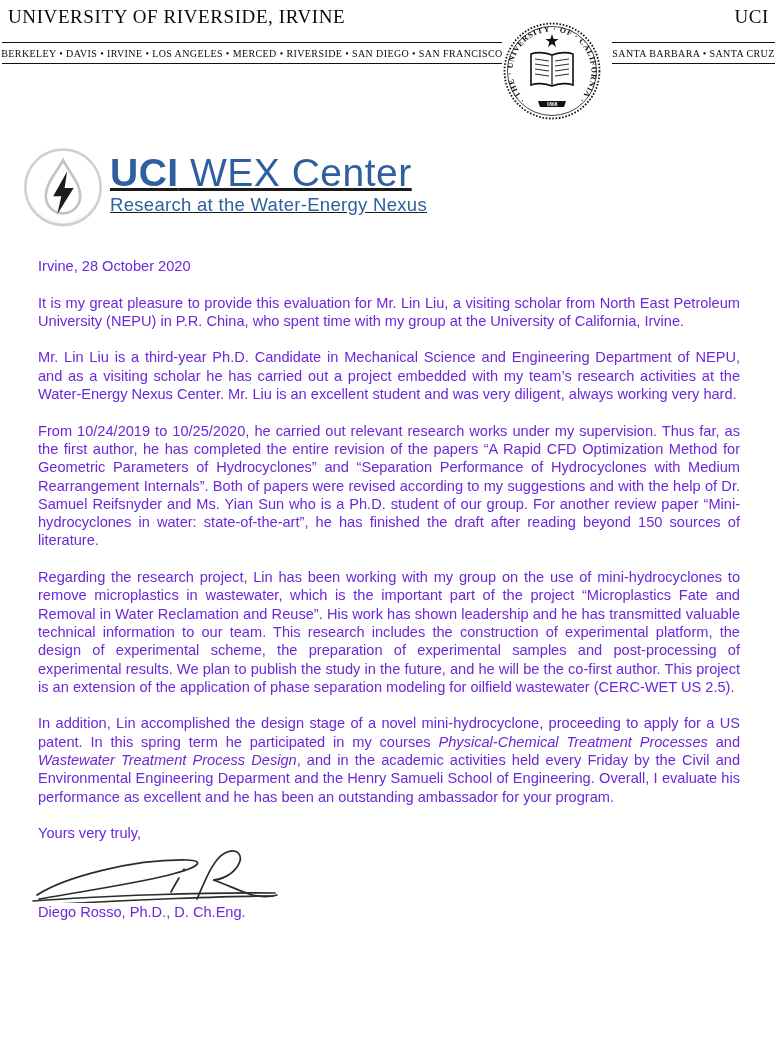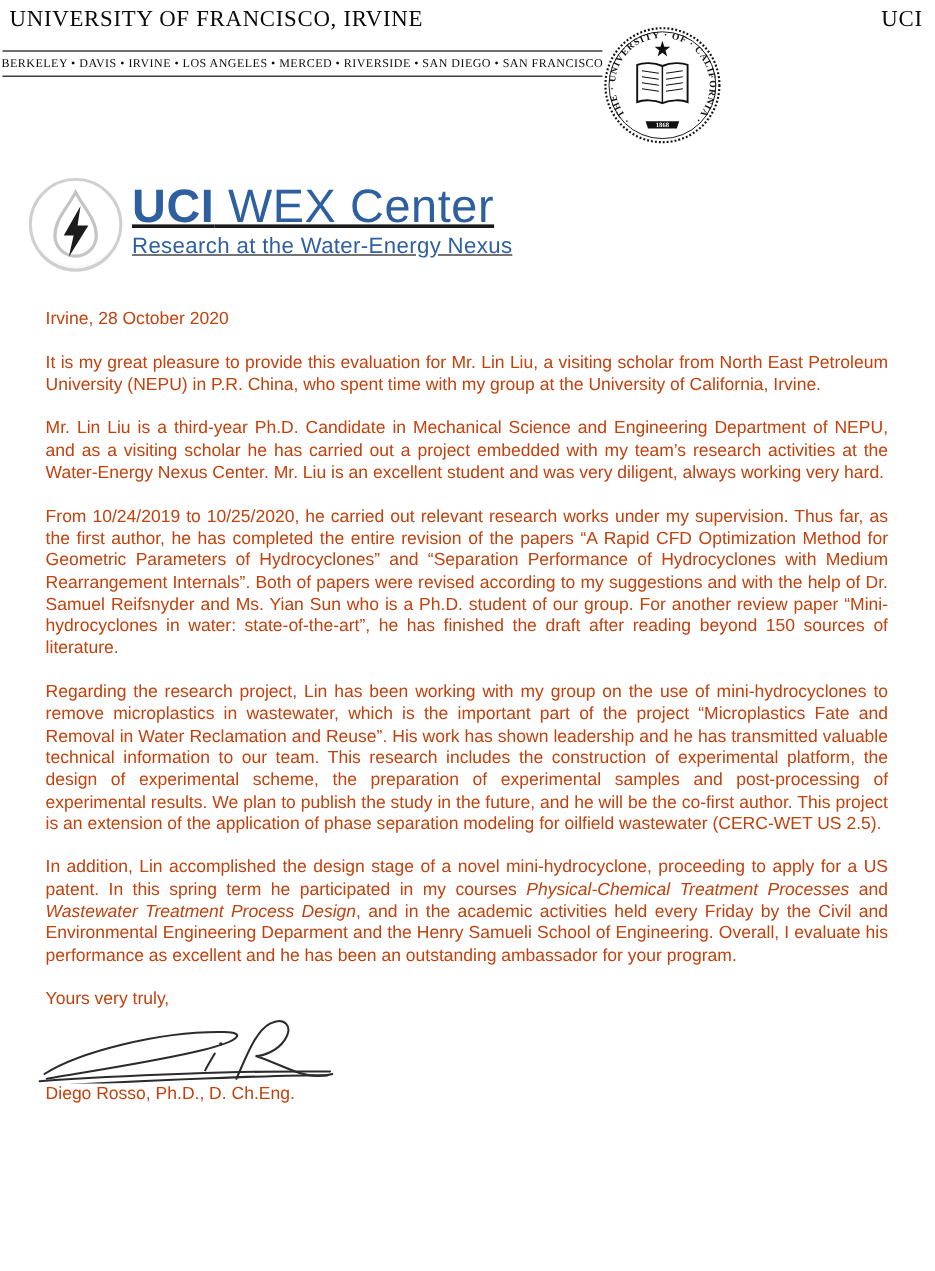--- a/index.html
+++ b/index.html
@@ -40,43 +40,46 @@
   
   .wex-logo { display:flex; align-items:flex-start; margin:25px 0 0 22px; height:88px;text-decoration:underline; }
   .wex-icon { width:82px; height:82px; flex:0 0 82px; }
   .wex-text { margin-left:6px; padding-top:5px; }
   .wex-title { font-size:39px; line-height:42px; letter-spacing:0.5px; white-space:nowrap; }
   .wex-title .uci-bold { font-weight:bold; }
   .wex-tagline { font-size:18.5px; line-height:20px; letter-spacing:0.3px; margin-top:1px; }
   
   .letter {
     margin:22px 39px 0 38px;
-    font-size:14.6px; line-height:18.3px; color:#c2410c;
+    font-size:14.6px; line-height:18.3px; color:#6d28d9;
   }
   .letter p { margin:0 0 18.3px 0; text-align:justify; }
   .letter p.nojust { text-align:left; }
   .i { font-style:italic; }
   .closing-line { margin-bottom:4px !important; }
   .signature-block { margin-left:-9px; height:56px; }
   .signature-svg { width:250px; height:56px; }
   .signer p { margin:0; text-align:left; }
 </style>
 </head>
 <body>
 
 <div class="page">
 
   <div class="uc-top-row">
-    <div class="uc-title">UNIVERSITY OF FRANCISCO, IRVINE</div>
+    <div class="uc-title">UNIVERSITY OF RIVERSIDE, IRVINE</div>
     <div class="uc-abbrev">UCI</div>
   </div>
 
   <div class="campus-band">
     <div class="band-left">
       <span class="campus-text">BERKELEY • DAVIS • IRVINE • LOS ANGELES • MERCED • RIVERSIDE • SAN DIEGO • SAN FRANCISCO</span>
+    </div>
+    <div class="band-right">
+      <span class="campus-text">SANTA BARBARA • SANTA CRUZ</span>
     </div>
 
     <svg class="uc-seal" viewBox="0 0 100 100">
       <circle cx="50" cy="50" r="49" fill="#ffffff"></circle>
       <circle cx="50" cy="50" r="47.5" fill="none" stroke="#111" stroke-width="1.8" stroke-dasharray="1.6,1.7"></circle>
       <circle cx="50" cy="50" r="44.5" fill="none" stroke="#111" stroke-width="0.8"></circle>
       <defs>
         <path id="sealRing" d="M50,89.5 a39.5,39.5 0 1 1 0.01,0"></path>
       </defs>
       <text font-family="Liberation Serif, DejaVu Serif, serif" font-size="8" font-weight="bold" letter-spacing="0.8" fill="#111">

